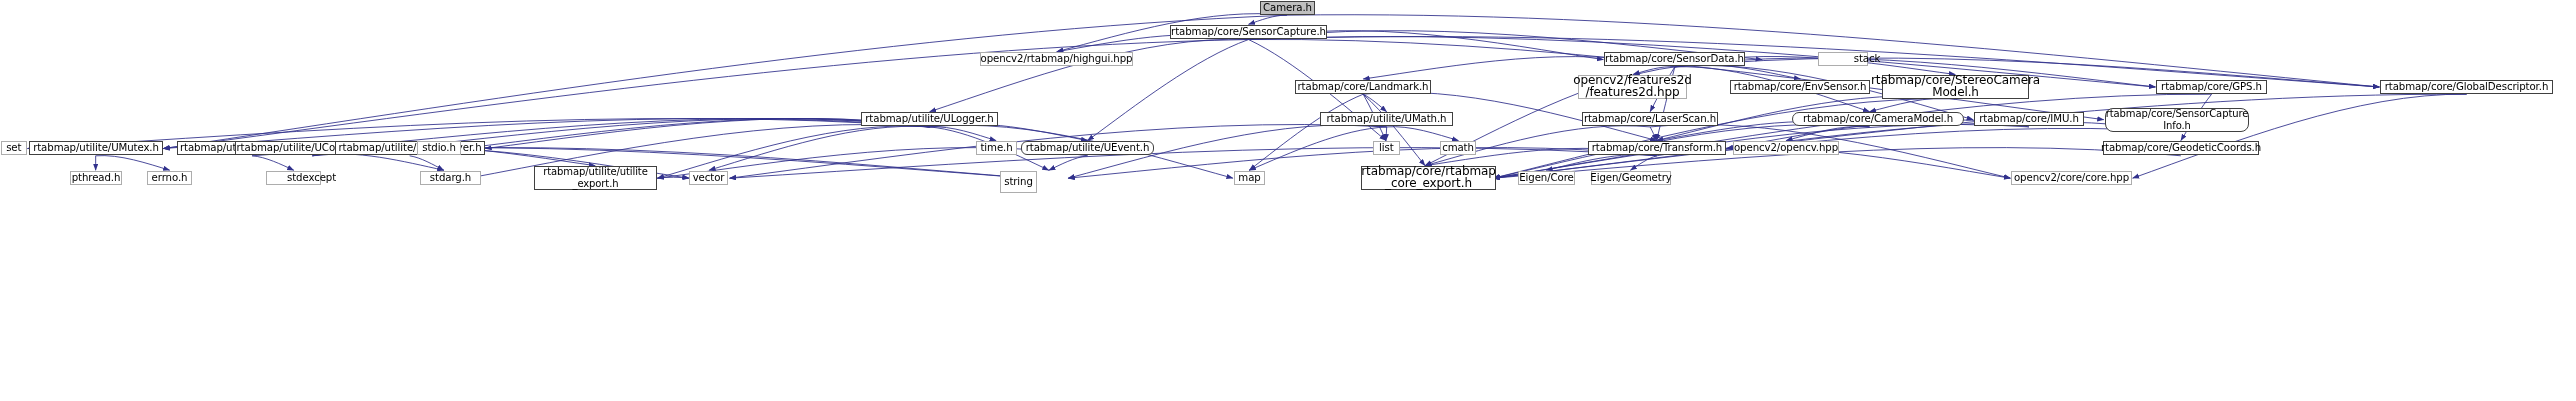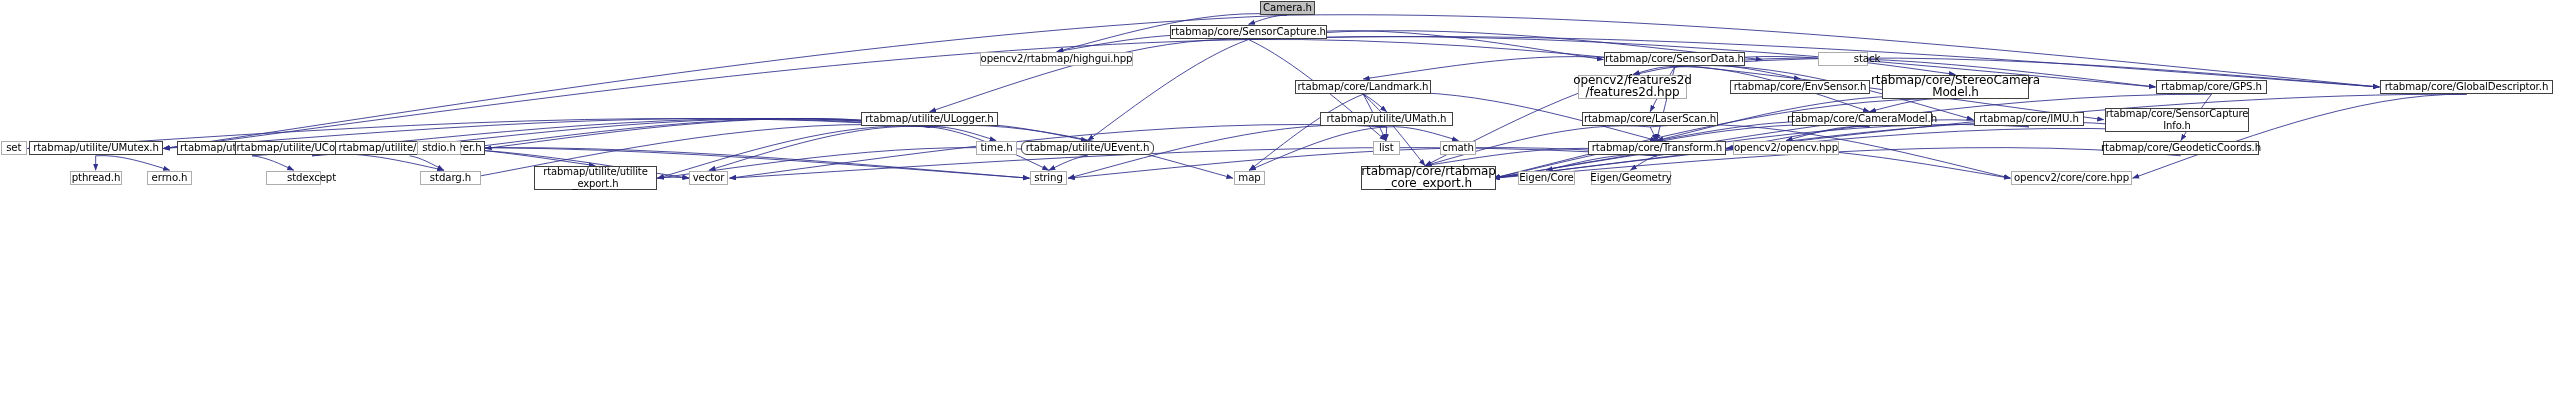--- a/index.html
+++ b/index.html
@@ -134,23 +134,23 @@
       <div class="node sys" style="left: 1578px; top: 75px; width: 109px; height: 23.5px; font-size: 12px; line-height: 11.4px;">opencv2/features2d
 /features2d.hpp</div>
       <div class="node local" style="left: 1730px; top: 80px; width: 140px; height: 14.4px;">rtabmap/core/EnvSensor.h</div>
       <div class="node local" style="left: 1882px; top: 75px; width: 147px; height: 23.5px; font-size: 12px; line-height: 11.4px;">rtabmap/core/StereoCamera
 Model.h</div>
       <div class="node local" style="left: 2156px; top: 80px; width: 111px; height: 14.4px;">rtabmap/core/GPS.h</div>
       <div class="node local" style="left: 2380px; top: 80px; width: 173px; height: 14.4px;">rtabmap/core/GlobalDescriptor.h</div>
       <div class="node local" style="left: 861px; top: 112px; width: 137px; height: 14.4px;">rtabmap/utilite/ULogger.h</div>
       <div class="node local" style="left: 1320px; top: 112px; width: 133px; height: 14.4px;">rtabmap/utilite/UMath.h</div>
       <div class="node local" style="left: 1582px; top: 112px; width: 136px; height: 14.4px;">rtabmap/core/LaserScan.h</div>
-      <div class="node local" style="left: 1792px; top: 112px; width: 140px; height: 14.4px;">rtabmap/core/CameraModel.h</div>
+      <div class="node local" style="left: 1792px; top: 112px; width: 172px; height: 14.4px; border-radius: 7px;">rtabmap/core/CameraModel.h</div>
       <div class="node local" style="left: 1974px; top: 112px; width: 110px; height: 14.4px;">rtabmap/core/IMU.h</div>
-      <div class="node local" style="left: 2105px; top: 108px; width: 144px; height: 23.5px; font-size: 10px; line-height: 11.4px;">rtabmap/core/SensorCapture
+      <div class="node local" style="left: 2105px; top: 108px; width: 144px; height: 23.5px; font-size: 10px; line-height: 11.4px; border-radius: 8px;">rtabmap/core/SensorCapture
 Info.h</div>
       <div class="node sys" style="left: 0.8px; top: 141px; width: 26px; height: 14.4px;">set</div>
       <div class="node local" style="left: 29px; top: 141px; width: 134px; height: 14.4px;">rtabmap/utilite/UMutex.h</div>
       <div class="node local" style="left: 177px; top: 141px; width: 150px; height: 14.4px;">rtabmap/utilite/UException.h</div>
       <div class="node local" style="left: 235px; top: 141px; width: 154px; height: 14.4px;">rtabmap/utilite/UConversion.h</div>
       <div class="node local" style="left: 335px; top: 141px; width: 150px; height: 14.4px;">rtabmap/utilite/UDestroyer.h</div>
       <div class="node sys" style="left: 417px; top: 141px; width: 44px; height: 14.4px;">stdio.h</div>
       <div class="node sys" style="left: 976px; top: 141px; width: 41px; height: 14.4px;">time.h</div>
       <div class="node local" style="left: 1021px; top: 141px; width: 133px; height: 14.4px; border-radius: 6px;">rtabmap/utilite/UEvent.h</div>
       <div class="node sys" style="left: 1373px; top: 141px; width: 26.6px; height: 14.4px;">list</div>
@@ -158,21 +158,21 @@
       <div class="node local" style="left: 2103px; top: 141px; width: 156px; height: 14.4px;">rtabmap/core/GeodeticCoords.h</div>
       <div class="node local" style="left: 1588px; top: 141px; width: 138px; height: 14.4px;">rtabmap/core/Transform.h</div>
       <div class="node sys" style="left: 1733px; top: 141px; width: 106px; height: 14.4px;">opencv2/opencv.hpp</div>
       <div class="node sys" style="left: 70px; top: 171px; width: 52px; height: 14.4px;">pthread.h</div>
       <div class="node sys" style="left: 147px; top: 171px; width: 45px; height: 14.4px;">errno.h</div>
       <div class="node sys" style="left: 266px; top: 171px; width: 55px; height: 14.4px; padding-left: 36px;">stdexcept</div>
       <div class="node sys" style="left: 420px; top: 171px; width: 61px; height: 14.4px;">stdarg.h</div>
       <div class="node local" style="left: 534px; top: 166px; width: 123px; height: 23.5px; font-size: 10px; line-height: 11.4px;">rtabmap/utilite/utilite
 _export.h</div>
       <div class="node sys" style="left: 689px; top: 171px; width: 39px; height: 14.4px;">vector</div>
-      <div class="node sys" style="left: 1030px; top: 171px; width: 37px; height: 14px;">string</div>
+      <div class="node sys" style="left: 1000px; top: 171px; width: 37px; height: 22px;">string</div>
       <div class="node sys" style="left: 1234px; top: 171px; width: 31px; height: 14.4px;">map</div>
       <div class="node local" style="left: 1361px; top: 166px; width: 135px; height: 23.5px; font-size: 12px; line-height: 11.4px;">rtabmap/core/rtabmap
 _core_export.h</div>
       <div class="node sys" style="left: 1518px; top: 171px; width: 57px; height: 14.4px;">Eigen/Core</div>
       <div class="node sys" style="left: 1591px; top: 171px; width: 80px; height: 14.4px;">Eigen/Geometry</div>
       <div class="node sys" style="left: 2011px; top: 171px; width: 121px; height: 14.4px;">opencv2/core/core.hpp</div>
     </div>
 </div>
 
 

